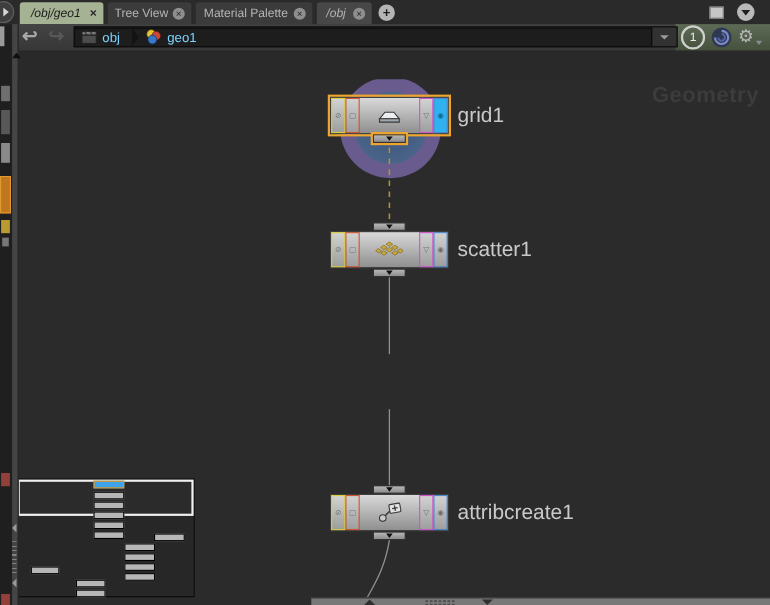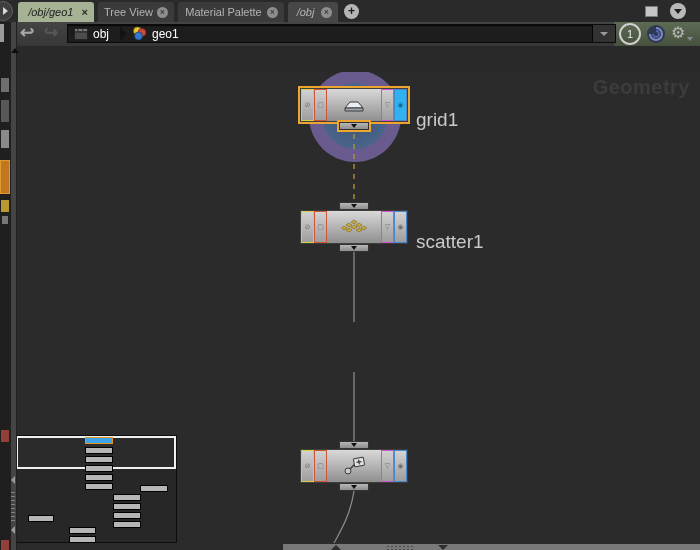--- a/index.html
+++ b/index.html
@@ -33,21 +33,21 @@
   .navbar{position:absolute;left:0;top:22px;width:700px;height:24px;
           background:linear-gradient(#444444,#373737);}
   .nav-green{position:absolute;right:0;top:0;width:86px;height:24px;
              background:linear-gradient(#5d6b55,#46513d);}
   .navarrow{position:absolute;top:0px;font-size:17px;font-weight:bold;}
   .nav-back{left:20px;color:#a8a8a8;}
   .nav-fwd{left:44px;color:#585858;}
   .pathfield{position:absolute;left:67px;top:2px;width:549px;height:19px;background:#1d1d1d;
              border:1px solid #0b0b0b;box-sizing:border-box;display:flex;align-items:center;
              box-shadow:inset 0 1px 1px rgba(0,0,0,0.8);}
-  .crumb{font-size:12px;color:#ffffff;margin:0 5px;white-space:nowrap;}
+  .crumb{font-size:12px;color:#7dd3fc;margin:0 5px;white-space:nowrap;}
   .sep{width:0;height:0;border-left:6px solid #131313;border-top:8px solid transparent;
        border-bottom:8px solid transparent;margin:0 6px;}
   .path-drop{margin-left:auto;width:22px;height:17px;background:#323232;border-left:1px solid #050505;
              display:flex;align-items:center;justify-content:center;}
   .path-drop .tri{width:0;height:0;border-top:4px solid #9a9a9a;
                   border-left:4px solid transparent;border-right:4px solid transparent;}
   .badge1{position:absolute;left:619px;top:1px;width:18px;height:18px;border:2px solid #cfcfcf;
           border-radius:50%;color:#ececec;font-size:11px;text-align:center;line-height:18px;}
   .swirl{position:absolute;left:646px;top:2px;}
   .gear{position:absolute;left:671px;top:1px;font-size:16px;color:#b6b6b6;}
@@ -98,21 +98,21 @@
   .flag-lock{border:1px solid #cc5533;}
   .flag-template{border:1px solid #cc55cc;}
   .flag-display{border:1px solid #4a86c8;}
   .flag-display.on{background:#2fb2ef;color:rgba(0,40,70,0.55);}
   .ncenter{flex:1;display:flex;align-items:center;justify-content:center;}
   .ntab{position:absolute;left:39px;width:30px;height:8px;background:linear-gradient(#b8b8b8,#8d8d8d);
         border:1px solid #333;box-sizing:border-box;display:flex;align-items:center;justify-content:center;}
   .ntab-top{top:-8px;}
   .ntab-bot{top:34px;}
   .ntab .tri{width:0;height:0;border-top:4px solid #101010;border-left:3px solid transparent;border-right:3px solid transparent;}
-  .nlabel{position:absolute;left:116px;top:21px;font-size:19px;color:#c9c9c9;white-space:nowrap;}
+  .nlabel{position:absolute;left:116px;top:7px;font-size:19px;color:#c9c9c9;white-space:nowrap;}
 
   .bottom-node{position:absolute;left:283px;top:471px;width:417px;height:7px;background:#787878;border-top:1px solid #2d2d2d;}
   .bn-up{position:absolute;left:48px;top:1px;width:0;height:0;border-bottom:5px solid #2f2f2f;
          border-left:5px solid transparent;border-right:5px solid transparent;}
   .bn-dots{position:absolute;left:103px;top:1px;width:28px;height:5px;
            background-image:radial-gradient(#4a4a4a 35%,transparent 40%);background-size:4px 3px;}
   .bn-down{position:absolute;left:155px;top:1px;width:0;height:0;border-top:5px solid #2f2f2f;
            border-left:5px solid transparent;border-right:5px solid transparent;}
 
   
@@ -383,20 +383,21 @@
                 <path d="M17 3.5 V8.5 M14.5 6 H19.5" stroke="#3a3a3a" stroke-width="1.2" fill="none"></path>
               </g>
             </svg>
           </div>
           <div class="flag flag-template">▽</div>
           <div class="flag flag-display">◉</div>
         </div>
         <div class="ntab ntab-bot">
           <span class="tri"></span>
         </div>
+        <div class="nlabel">attribcreate1</div>
       </div>
       <div class="minimap" id="minimap">
         <div class="mm-view" style="left: 0px; top: 0px; width: 160px; height: 33px;"></div>
         <div class="mm-node selected" style="left: 69px; top: 1px; width: 28px; height: 7px;"></div>
         <div class="mm-node" style="left: 69px; top: 11px; width: 28px; height: 7px;"></div>
         <div class="mm-node" style="left: 69px; top: 20px; width: 28px; height: 7px;"></div>
         <div class="mm-node" style="left: 69px; top: 29px; width: 28px; height: 7px;"></div>
         <div class="mm-node" style="left: 69px; top: 38px; width: 28px; height: 7px;"></div>
         <div class="mm-node" style="left: 69px; top: 47px; width: 28px; height: 7px;"></div>
         <div class="mm-node" style="left: 124px; top: 49px; width: 28px; height: 7px;"></div>

